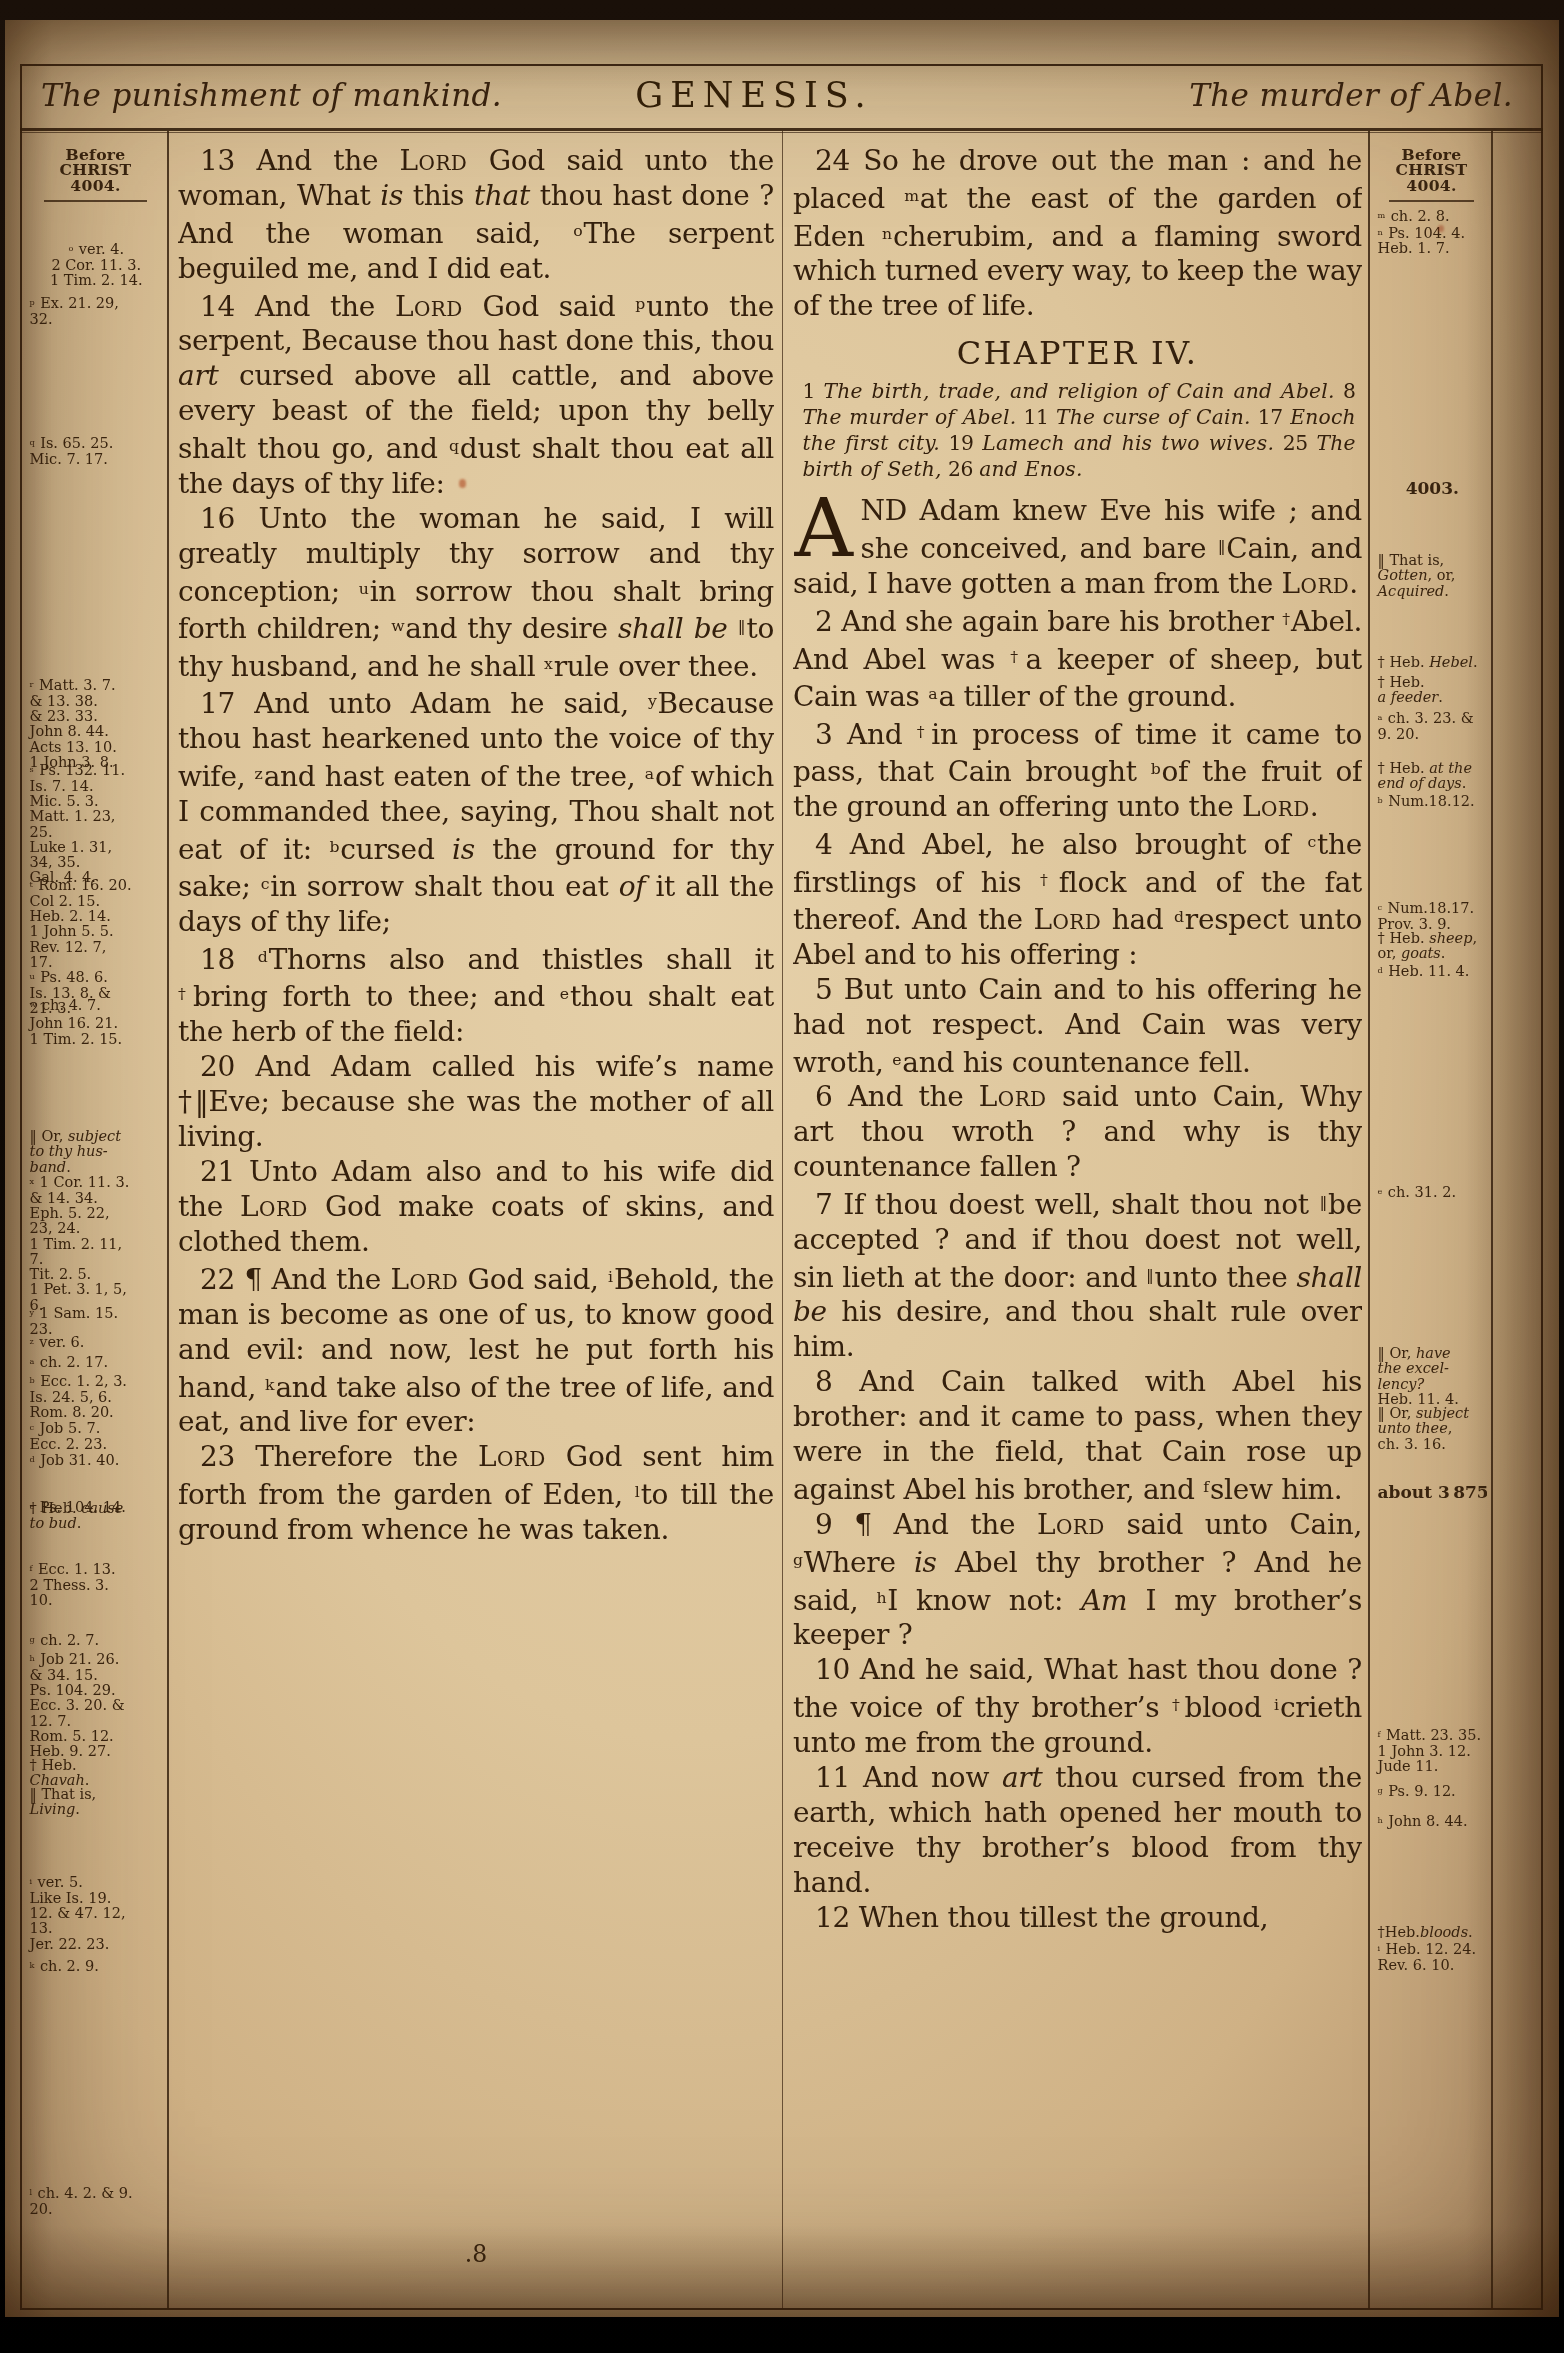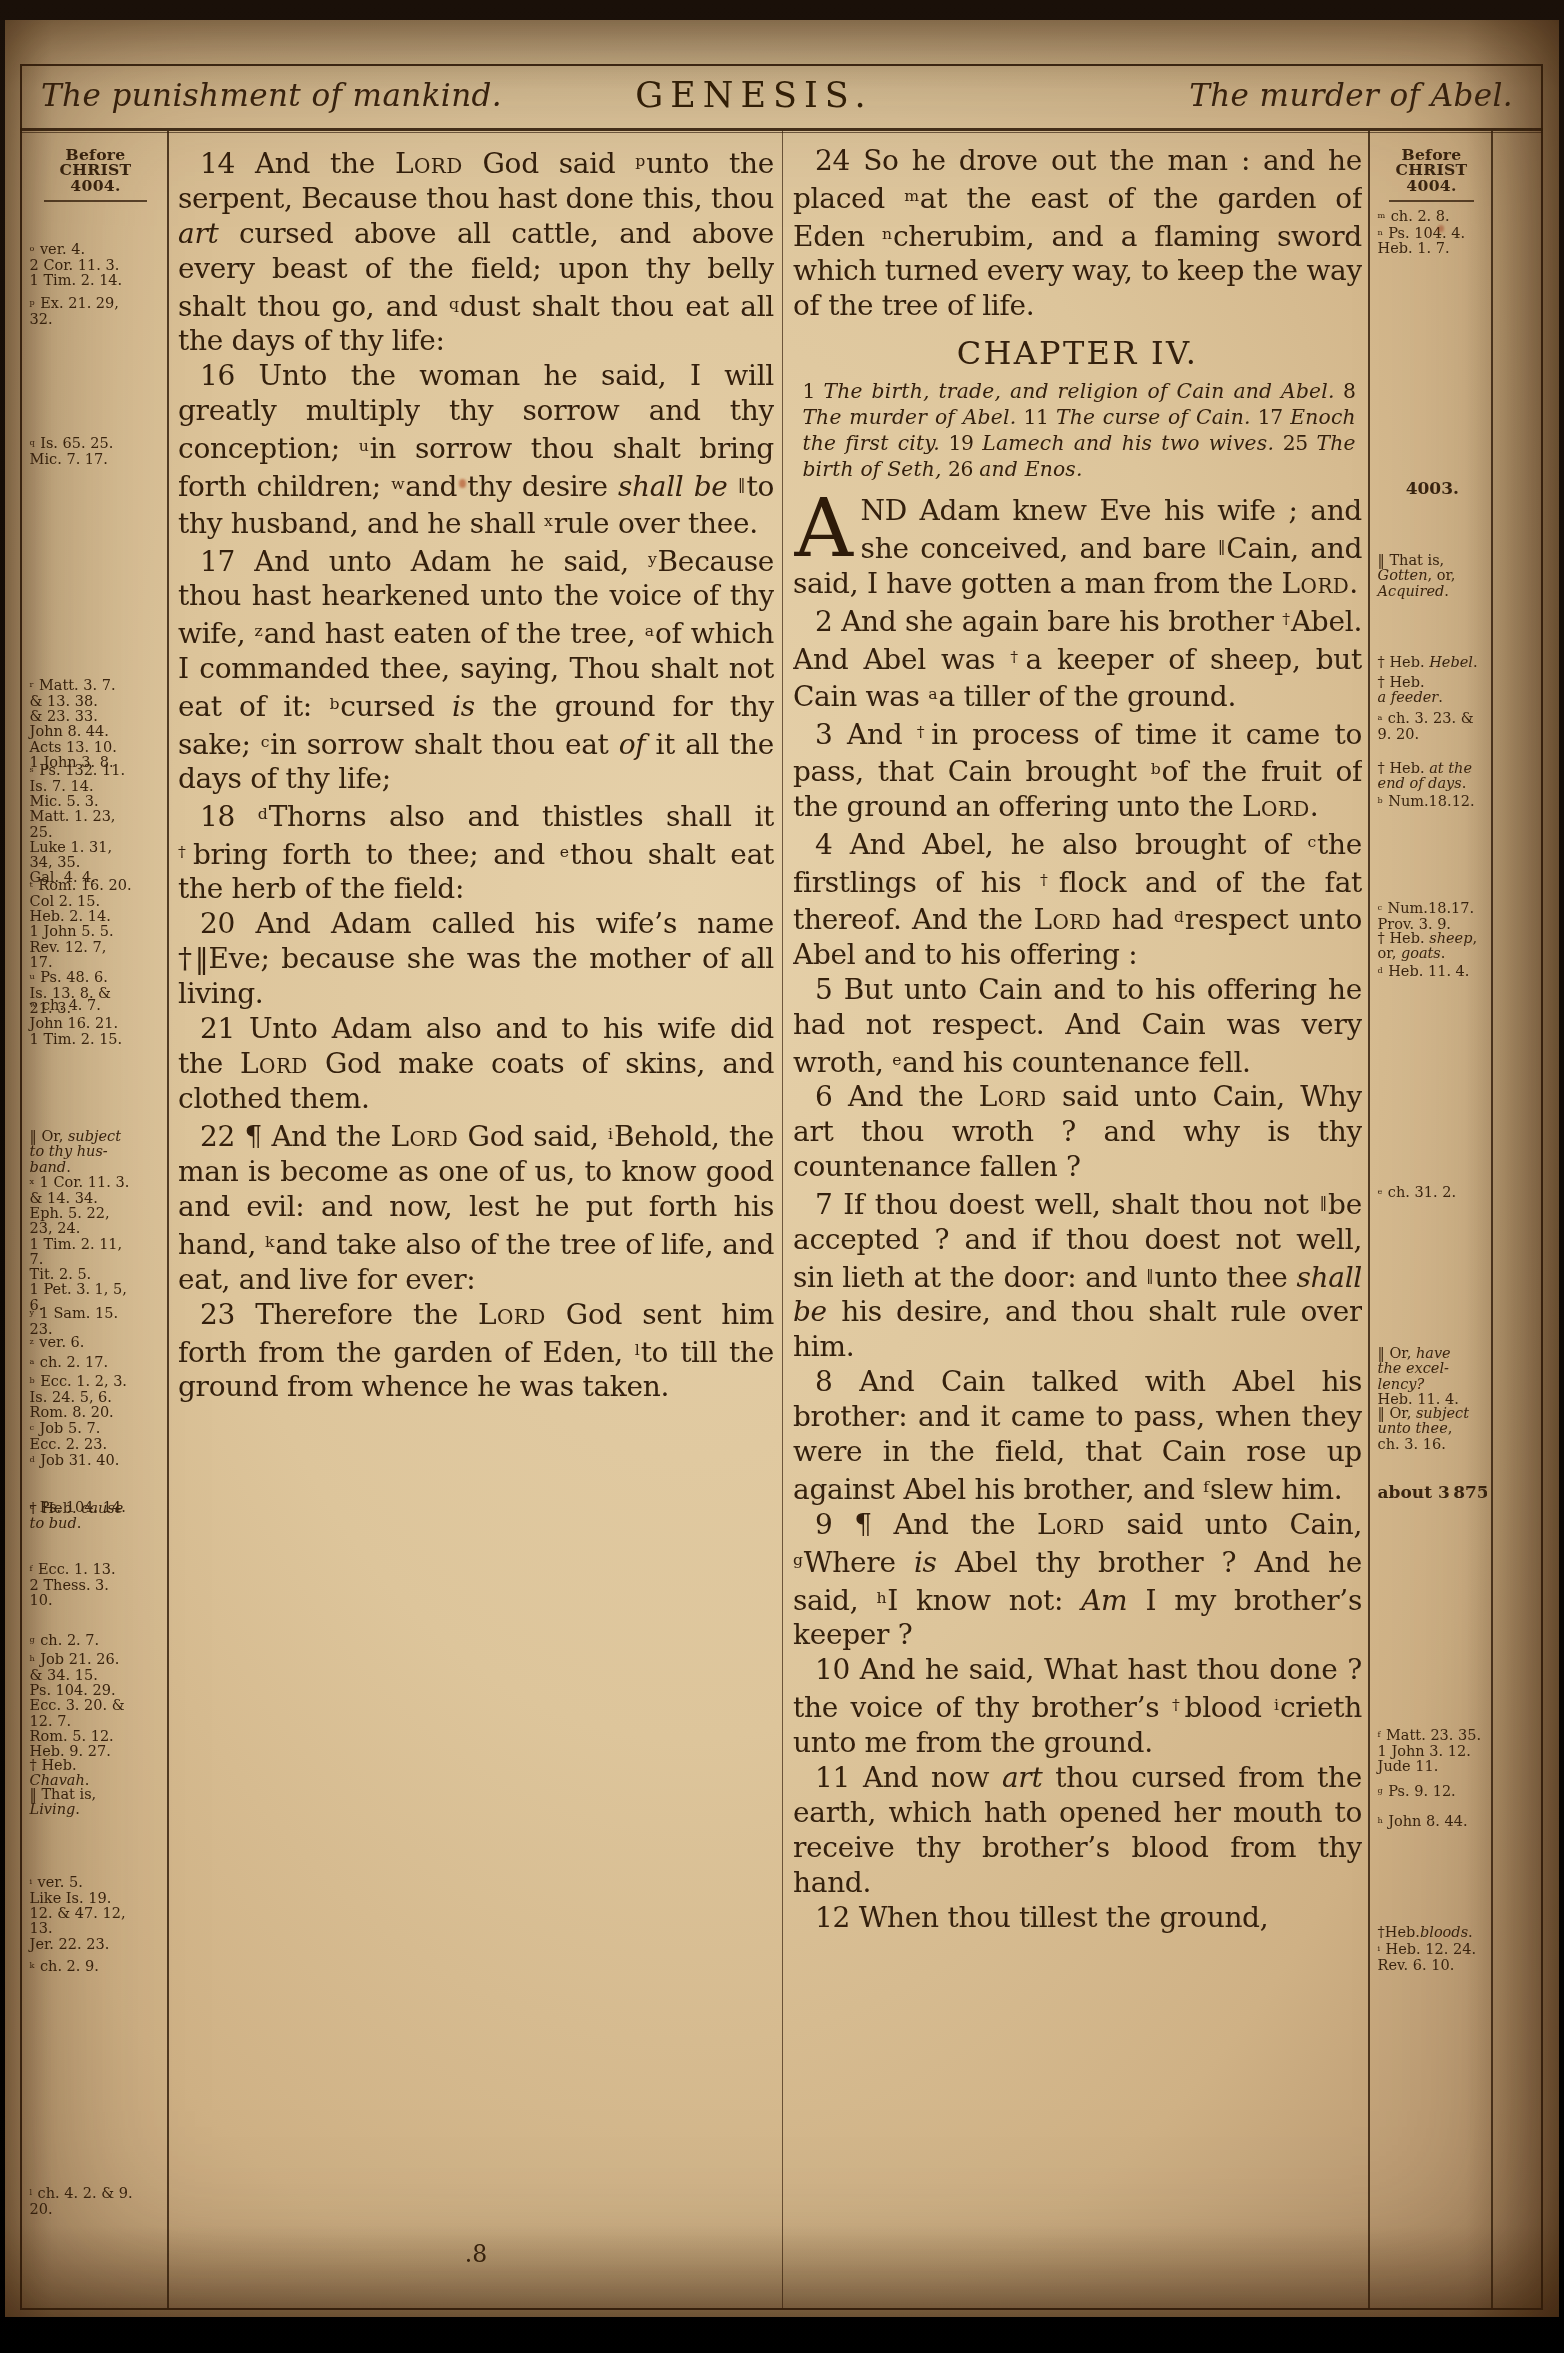--- a/index.html
+++ b/index.html
@@ -67,21 +67,21 @@
   <div id="vr2" class="vrule"></div>
   <div id="vr3" class="vrule"></div>
   <div id="vr4" class="vrule"></div>
 
   <div id="lmargin" class="margincol">
     <div class="bc" style="top:5.5px">Before</div>
     <div class="bc" style="top:21px">CHRIST</div>
     <div class="bc" style="top:37px">4004.</div>
     <div class="bc-rule" style="top:59px"></div>
     <div>
-        <div class="note" style="top: 100px;">
+        <div class="note" style="top: 100px; text-align: center;">
           <div class="nline"><span class="mk">o</span> ver. 4.</div>
           <div class="nline">2 Cor. 11. 3.</div>
           <div class="nline">1 Tim. 2. 14.</div>
         </div>
         <div class="note" style="top: 154px;">
           <div class="nline"><span class="mk">p</span> Ex. 21. 29,</div>
           <div class="nline">32.</div>
         </div>
         <div class="note" style="top: 294px;">
           <div class="nline"><span class="mk">q</span> Is. 65. 25.</div>
@@ -205,20 +205,21 @@
         </div>
         <div class="note" style="top: 2044px;">
           <div class="nline"><span class="mk">l</span> ch. 4. 2. &amp; 9.</div>
           <div class="nline">20.</div>
         </div>
       </div>
   </div>
 
   <div id="col1" class="bodycol">
     <div>
+        <p class="verse">13 And the <span class="sc">Lord</span> God said unto the woman, What <i>is</i> this <i>that</i> thou hast done&nbsp;? And the woman said, <span class="mk">o</span>The serpent beguiled me, and I did eat.</p>
         <p class="verse">14 And the <span class="sc">Lord</span> God said <span class="mk">p</span>unto the serpent, Because thou hast done this, thou <i>art</i> cursed above all cattle, and above every beast of the field; upon thy belly shalt thou go, and <span class="mk">q</span>dust shalt thou eat all the days of thy life:</p>
         <p class="verse">16 Unto the woman he said, I will greatly multiply thy sorrow and thy conception; <span class="mk">u</span>in sorrow thou shalt bring forth children; <span class="mk">w</span>and thy desire <i>shall be</i> <span class="mk">‖</span>to thy husband, and he shall <span class="mk">x</span>rule over thee.</p>
         <p class="verse">17 And unto Adam he said, <span class="mk">y</span>Because thou hast hearkened unto the voice of thy wife, <span class="mk">z</span>and hast eaten of the tree, <span class="mk">a</span>of which I commanded thee, saying, Thou shalt not eat of it: <span class="mk">b</span>cursed <i>is</i> the ground for thy sake; <span class="mk">c</span>in sorrow shalt thou eat <i>of</i> it all the days of thy life;</p>
         <p class="verse">18 <span class="mk">d</span>Thorns also and thistles shall it <span class="mk">†</span>bring forth to thee; and <span class="mk">e</span>thou shalt eat the herb of the field:</p>
         <p class="verse">20 And Adam called his wife’s name †‖Eve; because she was the mother of all living.</p>
         <p class="verse">21 Unto Adam also and to his wife did the <span class="sc">Lord</span> God make coats of skins, and clothed them.</p>
         <p class="verse">22 ¶ And the <span class="sc">Lord</span> God said, <span class="mk">i</span>Behold, the man is become as one of us, to know good and evil: and now, lest he put forth his hand, <span class="mk">k</span>and take also of the tree of life, and eat, and live for ever:</p>
         <p class="verse">23 Therefore the <span class="sc">Lord</span> God sent him forth from the garden of Eden, <span class="mk">l</span>to till the ground from whence he was taken.</p>
       </div>
   </div>

